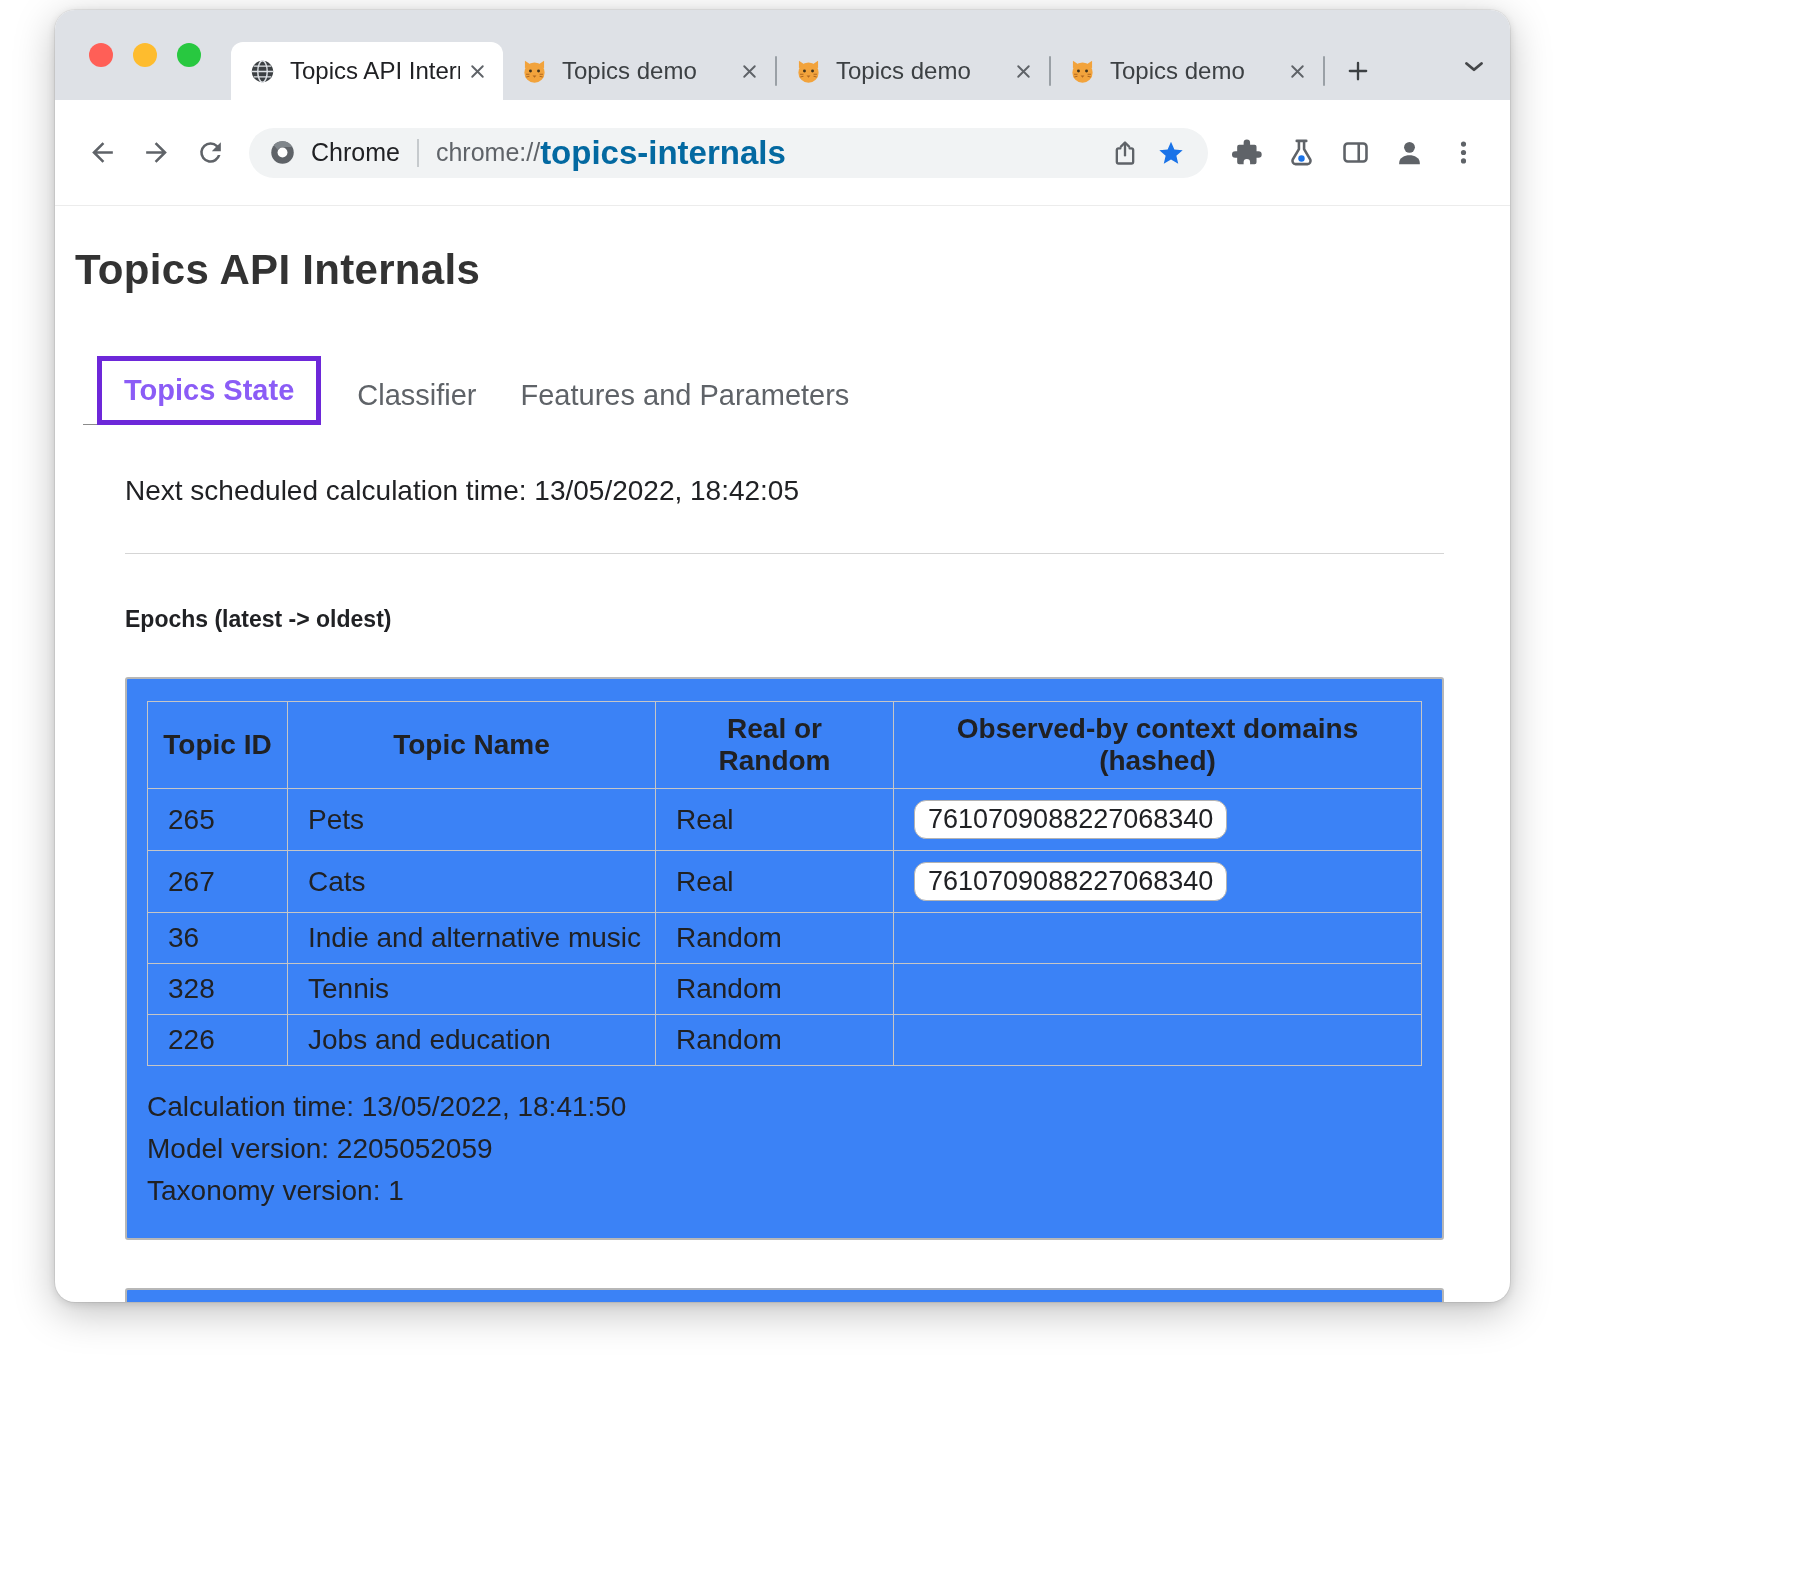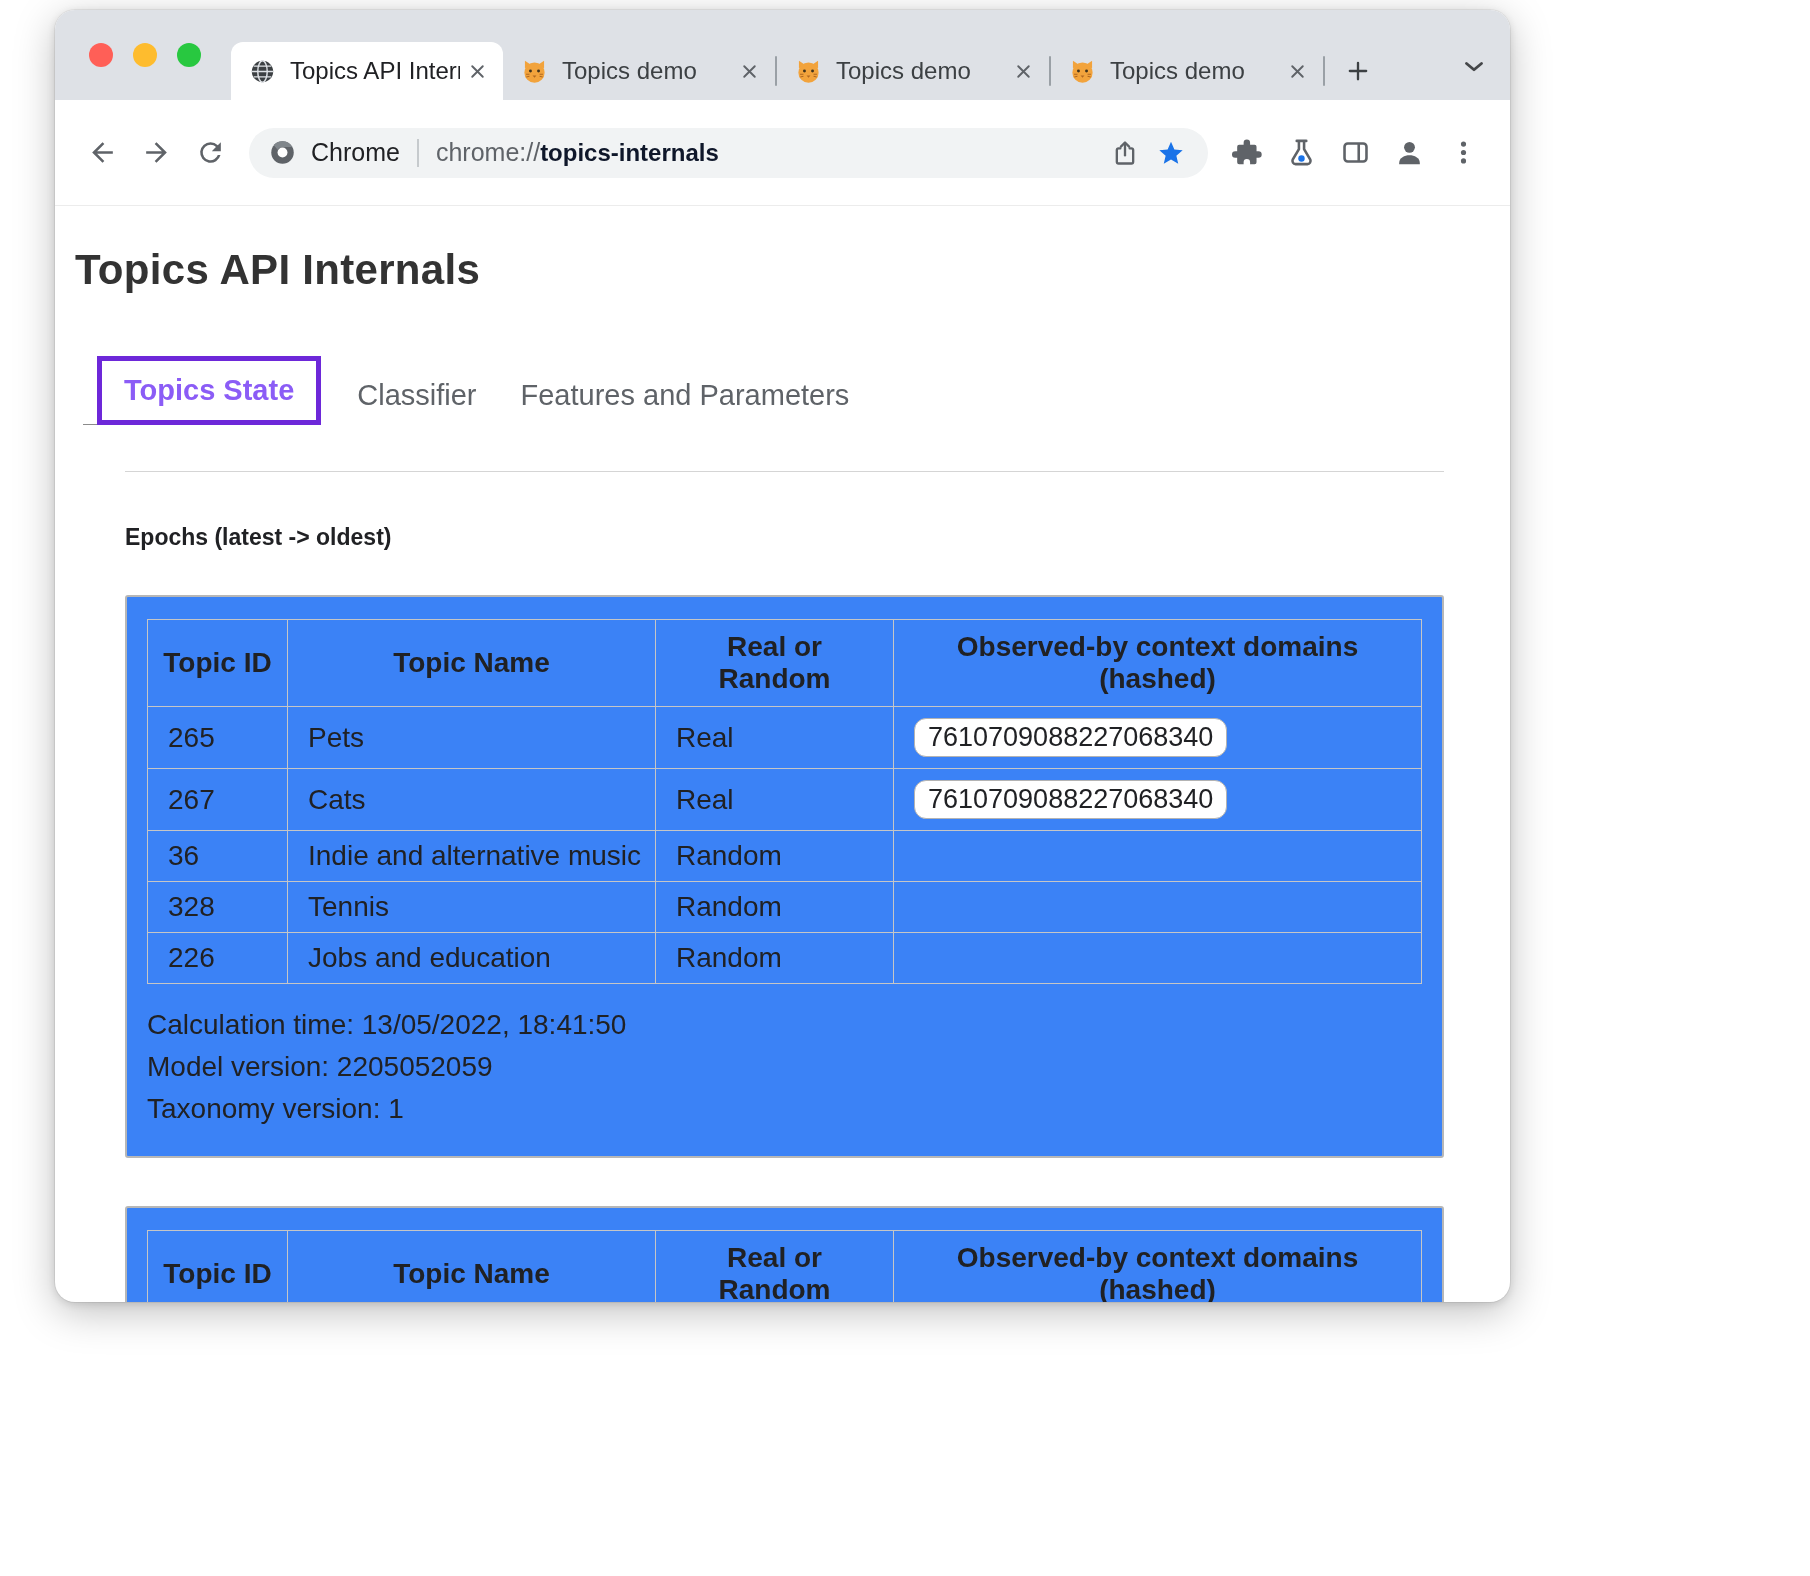--- a/index.html
+++ b/index.html
@@ -41,21 +41,21 @@
   
   .toolbar{height:106px;background:#fff;display:flex;align-items:center;padding:0 20px 0 20px;border-bottom:1px solid #ececec}
   .tool-btn{width:54px;height:54px;border-radius:50%;display:flex;align-items:center;justify-content:center;color:#5f6368;flex:none}
   .tool-btn svg{width:31px;height:31px}
   .omnibox{flex:1;height:50px;background:#f1f3f4;border-radius:25px;display:flex;align-items:center;padding:0 14px 0 20px;margin:0 12px;min-width:0}
   .ob-icon{width:27px;height:27px;margin-right:15px;flex:none}
   .ob-icon svg{width:100%;height:100%;display:block}
   .ob-site{font-size:25px;color:#202124}
   .ob-sep{width:2px;height:28px;background:#c6cacd;margin:0 17px;flex:none}
   .ob-scheme{font-size:25px;color:#5f6368;white-space:nowrap}
-  .ob-host{font-size:24px;color:#0f172a;font-weight:bold;white-space:nowrap}
+  .ob-host{font-size:33px;color:#0369a1;font-weight:bold;white-space:nowrap}
   .ob-grow{flex:1}
   .ob-action{width:46px;height:46px;display:flex;align-items:center;justify-content:center;color:#5f6368;flex:none}
   .ob-action svg{width:28px;height:28px}
   
   .page{padding:40px 66px 0 20px}
   .page-title{font-size:42px;font-weight:bold;color:#333;letter-spacing:.3px}
   .page-tabs{display:flex;align-items:flex-end;margin:62px 0 0 8px}
   .page-tabs::before{content:"";width:14px;border-bottom:1px solid #8b8b8b}
   .ptab{font-size:29px;padding:13px 14px;color:#5f6368;white-space:nowrap;margin-right:16px}
   .ptab.active{border:5px solid #6d28d9;background:#fff;font-weight:bold;color:#8b5cf6;padding:13px 22px;margin-right:22px}
@@ -255,20 +255,21 @@
 
   <div class="page">
     <h1 class="page-title">Topics API Internals</h1>
 
     <div class="page-tabs" id="page-tabs">
         <div class="ptab active">Topics State</div>
         <div class="ptab">Classifier</div>
         <div class="ptab">Features and Parameters</div>
       </div>
 
+    <div class="next-calc">Next scheduled calculation time: 13/05/2022, 18:42:05</div>
 
     <hr class="divider">
 
     <h2 class="epochs-heading">Epochs (latest -&gt; oldest)</h2>
 
     <div id="epochs">
         <div class="panel">
           <table class="epoch-table">
             <thead>
               <tr>

